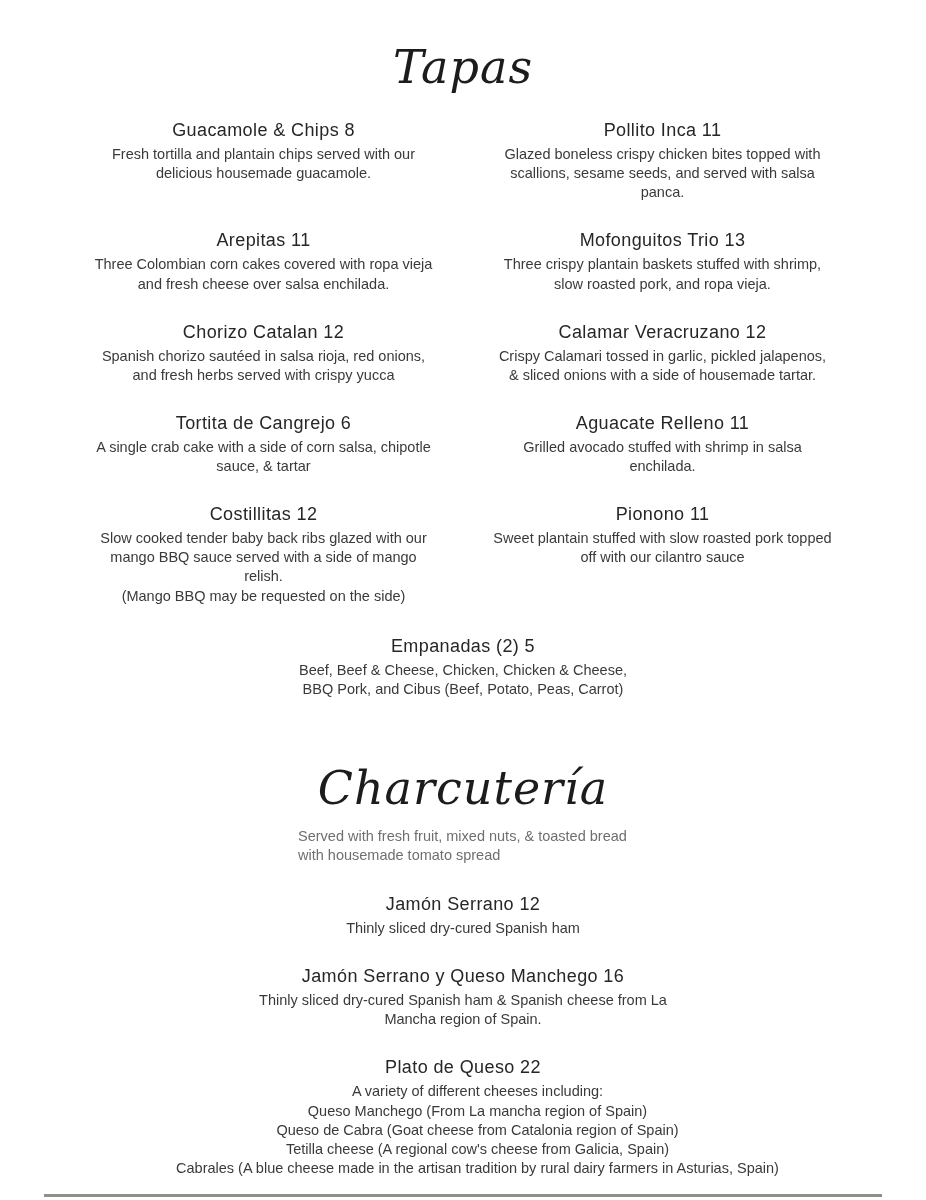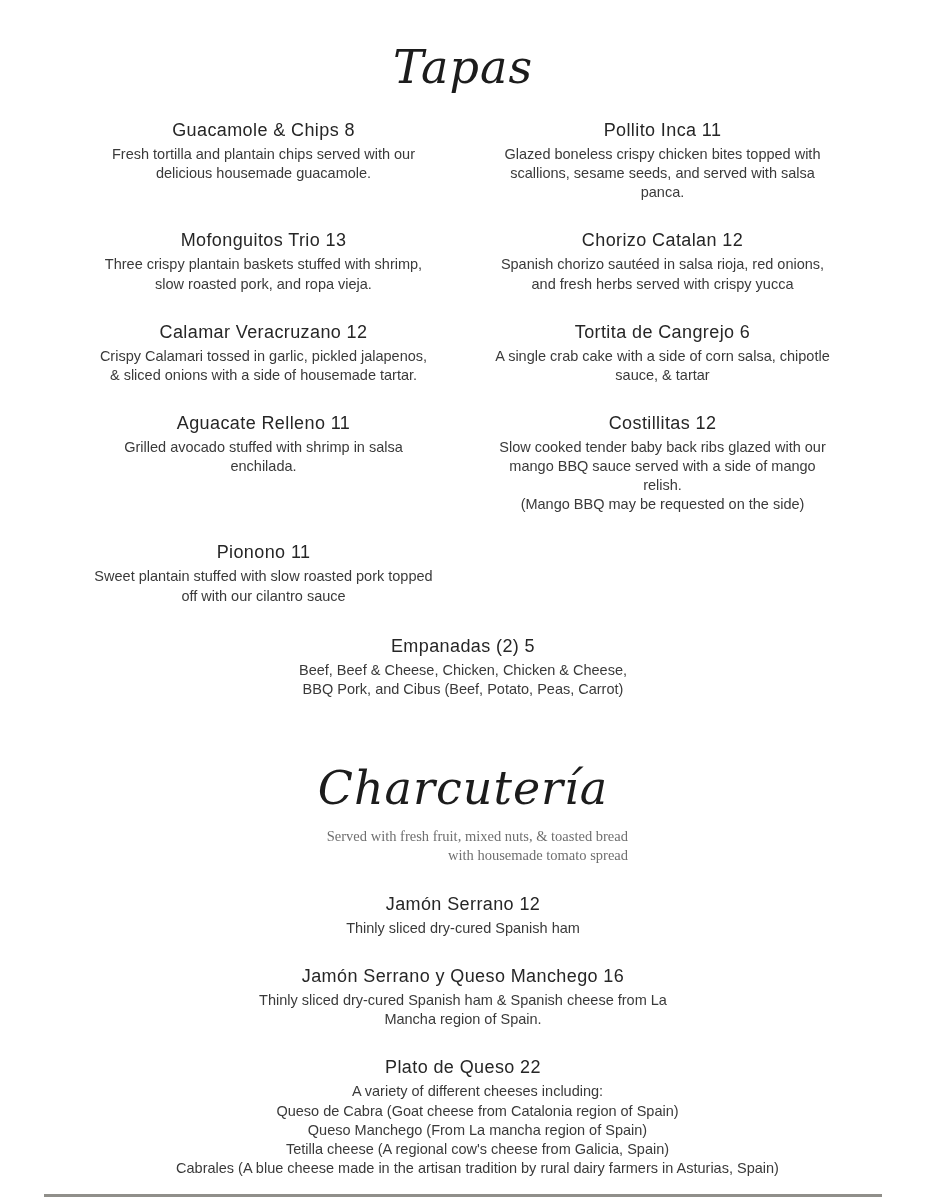--- a/index.html
+++ b/index.html
@@ -68,24 +68,23 @@
     color: #3a3a3a;
   }
   .charcuteria-title {
     margin-top: 62px;
     margin-bottom: 8px;
   }
   .section-subtitle {
     font-size: 14.5px;
     line-height: 1.35;
     color: #6f6f6f;
-    text-align: right;
+    text-align: left;
     max-width: 330px;
     margin: 12px auto;
-    font-family: Liberation Serif, serif;
   }
   .charcuteria-item {
     margin-top: 28px;
     text-align: center;
   }
   .charcuteria-item .item-desc {
     max-width: 460px;
   }
   .queso-lines {
     margin-top: 2px;
@@ -112,20 +111,24 @@
     <div class="item">
       <div class="item-title">Guacamole &amp; Chips 8</div>
       <div class="item-desc">Fresh tortilla and plantain chips served with our delicious housemade guacamole.</div>
     </div>
 
     <div class="item">
       <div class="item-title">Pollito Inca 11</div>
       <div class="item-desc">Glazed boneless crispy chicken bites topped with scallions, sesame seeds, and served with salsa panca.</div>
     </div>
 
+    <div class="item">
+      <div class="item-title">Arepitas 11</div>
+      <div class="item-desc">Three Colombian corn cakes covered with ropa vieja and fresh cheese over salsa enchilada.</div>
+    </div>
 
     <div class="item">
       <div class="item-title">Mofonguitos Trio 13</div>
       <div class="item-desc">Three crispy plantain baskets stuffed with shrimp, slow roasted pork, and ropa vieja.</div>
     </div>
 
     <div class="item">
       <div class="item-title">Chorizo Catalan 12</div>
       <div class="item-desc">Spanish chorizo sautéed in salsa rioja, red onions, and fresh herbs served with crispy yucca</div>
     </div>
@@ -175,22 +178,22 @@
 
   <div class="charcuteria-item">
     <div class="item-title">Jamón Serrano y Queso Manchego 16</div>
     <div class="item-desc">Thinly sliced dry-cured Spanish ham &amp; Spanish cheese from La Mancha region of Spain.</div>
   </div>
 
   <div class="charcuteria-item">
     <div class="item-title">Plato de Queso 22</div>
     <div class="queso-lines">
       <div class="desc-line">A variety of different cheeses including:</div>
+      <div class="desc-line">Queso Manchego  (From La mancha region of Spain)</div>
       <div class="desc-line">Queso de Cabra (Goat cheese  from Catalonia region of Spain)</div>
-      <div class="desc-line">Queso Manchego  (From La mancha region of Spain)</div>
       <div class="desc-line">Tetilla cheese (A regional cow's cheese from Galicia, Spain)</div>
       <div class="desc-line">Cabrales (A blue cheese made in the artisan tradition by rural dairy farmers in Asturias, Spain)</div>
     </div>
   </div>
 
   <div class="bottom-bar"></div>
 
 </div>
 
 </body></html>

